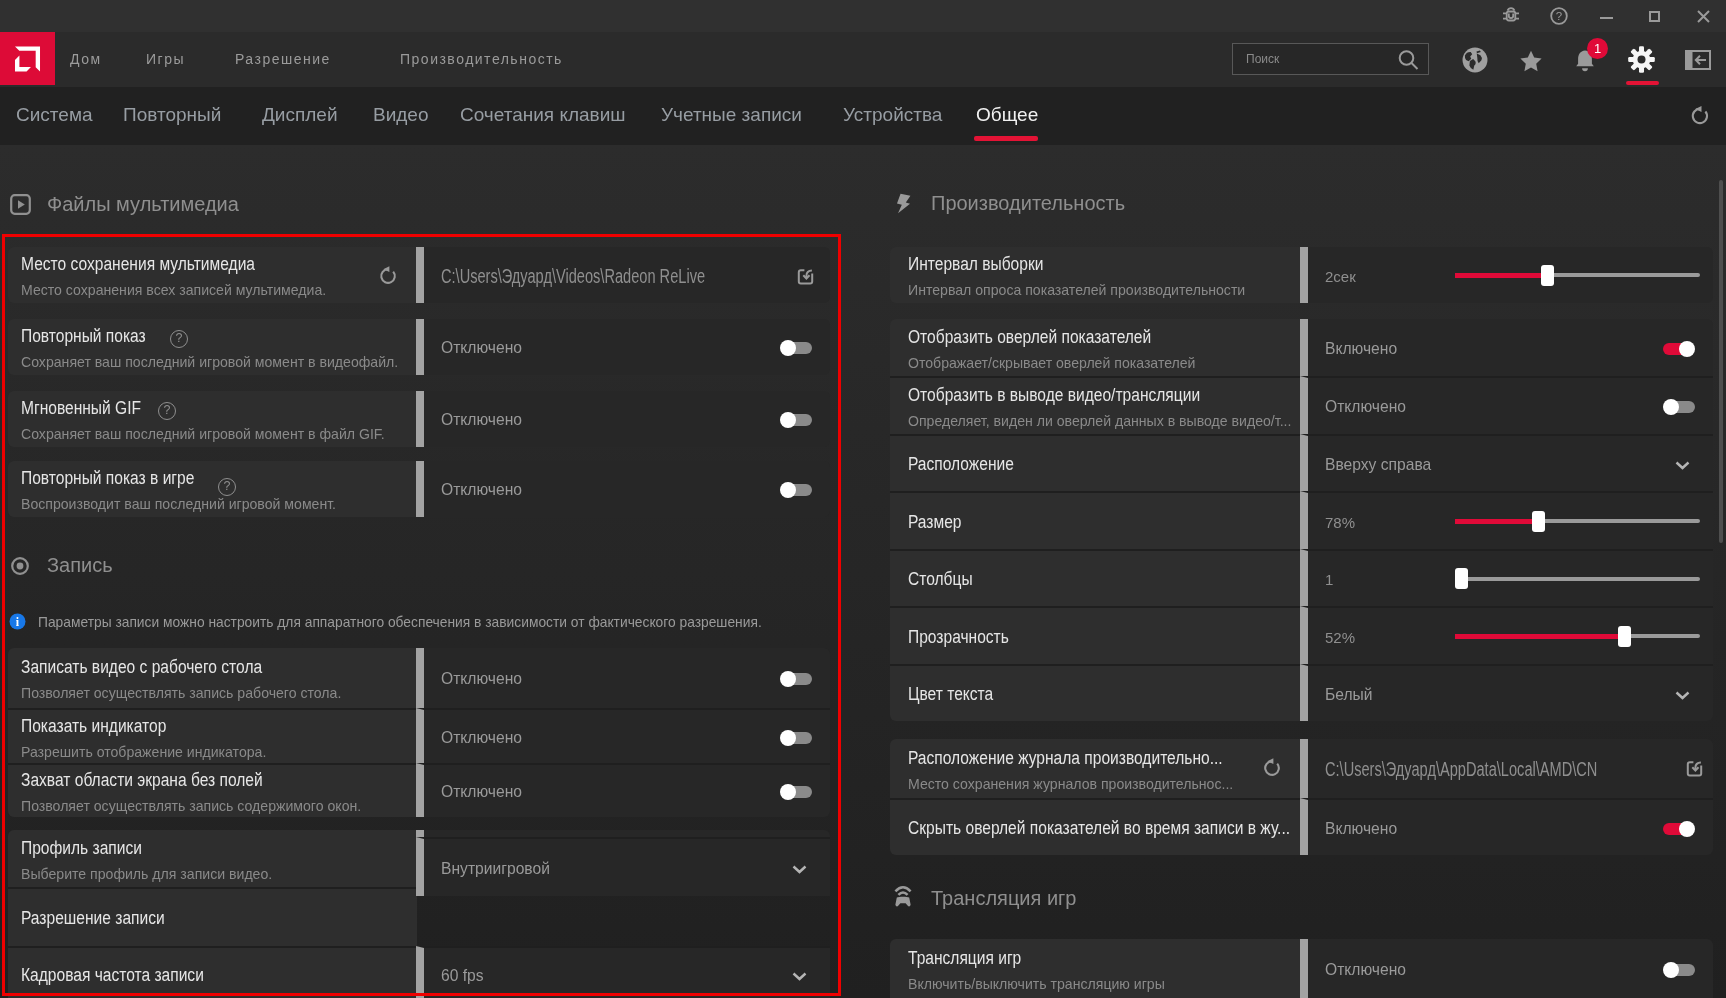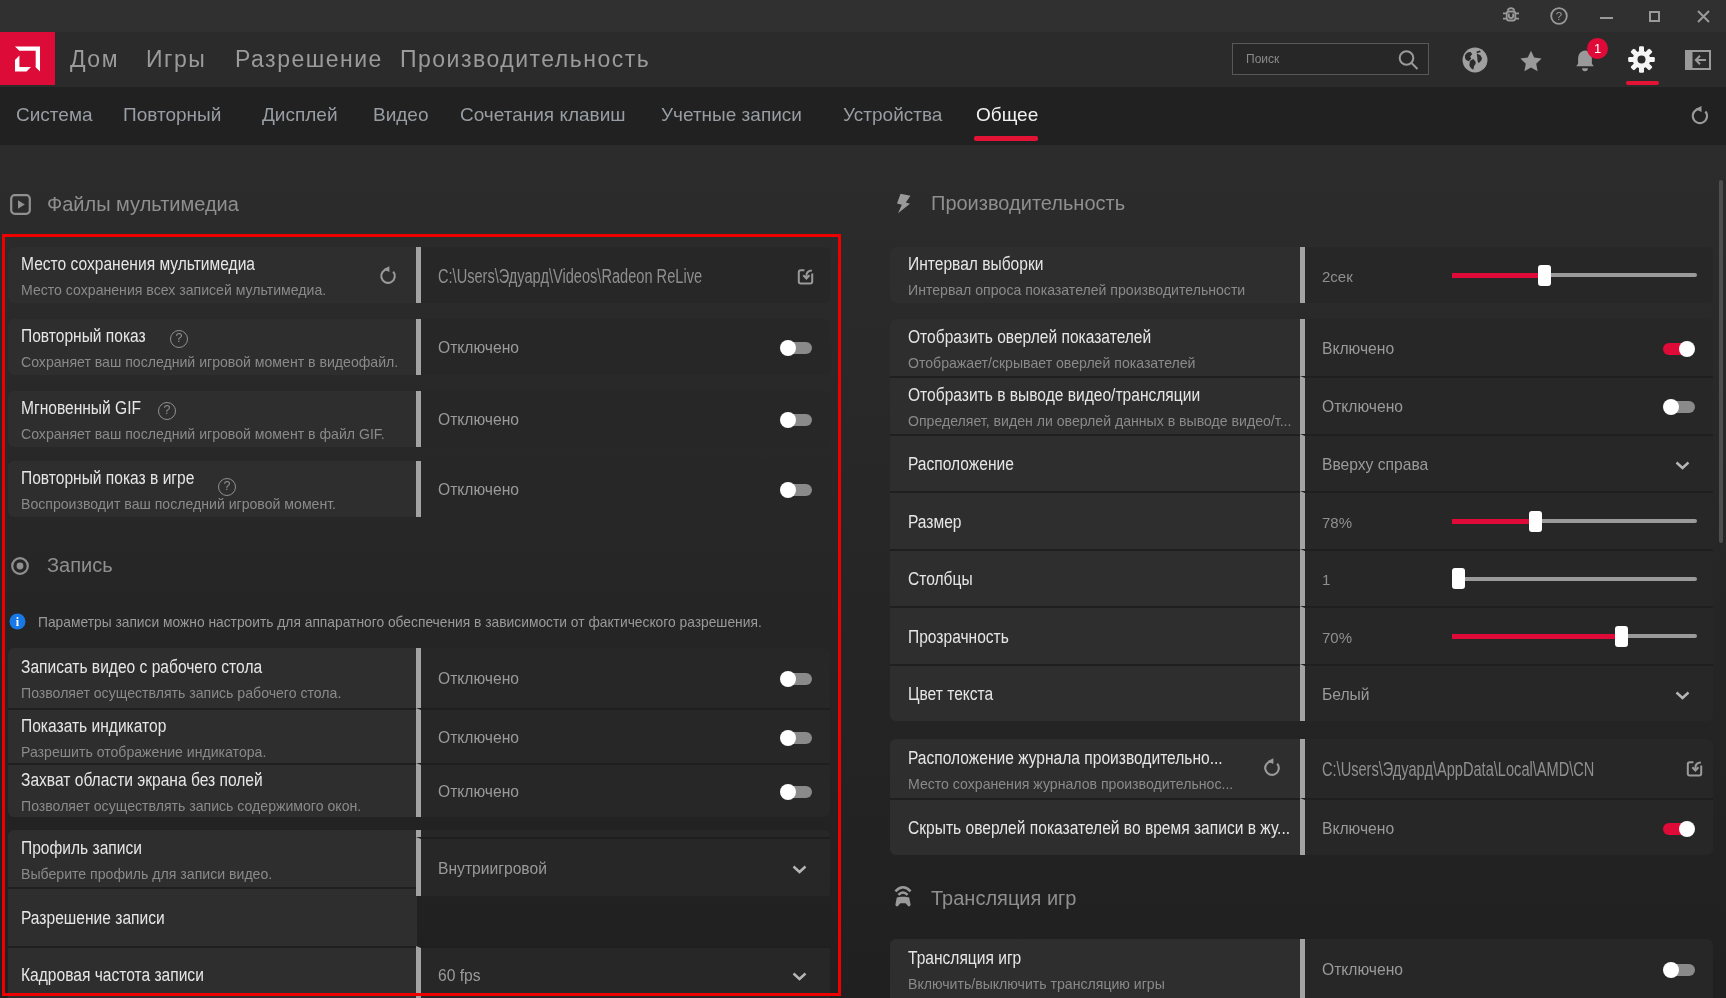--- a/index.html
+++ b/index.html
@@ -3,25 +3,25 @@
 <meta charset="utf-8">
 <style>
 *{margin:0;padding:0;box-sizing:border-box}
 html,body{width:1726px;height:998px;overflow:hidden;background:#262626;font-family:"Liberation Sans",sans-serif;position:relative}
 .abs{position:absolute}
 .titlebar{position:absolute;left:0;top:0;width:1726px;height:32px;background:#303030}
 .mainnav{position:absolute;left:0;top:32px;width:1726px;height:55px;background:#2b2b2b}
 .subnav{position:absolute;left:0;top:87px;width:1726px;height:58px;background:#212121}
 .content{position:absolute;left:0;top:145px;width:1726px;height:853px;background:linear-gradient(#2c2c2c,#202020)}
 .logo{position:absolute;left:0;top:32px;width:55px;height:53px;background:#dd0b37}
-.tab{position:absolute;top:32px;height:55px;line-height:55px;font-size:23px;color:#9b9b9b;letter-spacing:1.5px}
+.tab{position:absolute;top:32px;height:55px;line-height:55px;font-size:14px;color:#9b9b9b;letter-spacing:1.5px}
 .stab{position:absolute;top:87px;height:58px;line-height:56px;font-size:19px;color:#979da3}
 .hdrtxt{font-size:20px;color:#8f8f8f}
 .lc{position:absolute;background:#2e2e2e;display:flex;flex-direction:column;justify-content:center;padding-left:13px;padding-top:2px}
-.vc{position:absolute;background:#272727;display:flex;align-items:center;padding-left:17px;padding-top:2px;border-left:5px solid #a3a3a3}
+.vc{position:absolute;background:#272727;display:flex;align-items:center;padding-left:17px;padding-top:2px;border-left:8px solid #a3a3a3}
 .t{font-size:18px;color:#e6e6e6;white-space:nowrap;transform:scaleX(0.865);transform-origin:0 50%}
 .d{font-size:15px;color:#8a8a8a;margin-top:6px;white-space:nowrap;transform:scaleX(0.94);transform-origin:0 50%}
 .v{display:inline-block;font-size:17px;color:#9a9a9a;transform:scaleX(0.92);transform-origin:0 50%;white-space:nowrap}
 .sv{display:inline-block;font-size:15px;color:#8f8f8f;white-space:nowrap}
 .qq{display:inline-block;width:18px;height:18px;border:1.6px solid #8f8f8f;border-radius:50%;font-size:12.5px;color:#8f8f8f;text-align:center;line-height:15px;vertical-align:-2px;margin-left:9px;letter-spacing:0}
 .path{display:inline-block;font-size:20px;color:#8f8f8f;transform:scaleX(0.73);transform-origin:0 50%;white-space:nowrap}
 .sep{border-top:2px solid #1f1f1f}
 .tog{position:absolute;right:18px;width:32px;height:16px}
 .tog .track{position:absolute;top:2px;height:12px;border-radius:6px}
 .tog .knob{position:absolute;top:0;width:16px;height:16px;border-radius:50%;background:#fff}
@@ -237,21 +237,21 @@
   <span class="sv">1</span>
   <div class="slider">
       <div class="gtrack"></div>
       <div class="thumb" style="left:0px"></div>
     </div>
 </div>
 <div class="lc sep" style="left:890px;top:606px;width:410px;height:58px;padding-left:18px">
   <div class="t">Прозрачность</div>
 </div>
 <div class="vc sep" style="left:1300px;top:606px;width:413px;height:58px">
-  <span class="sv">70%</span>
+  <span class="sv">52%</span>
   <div class="slider">
       <div class="gtrack"></div>
       <div class="rfill" style="width:169px"></div>
       <div class="thumb" style="left:163px"></div>
     </div>
 </div>
 <div class="lc sep" style="left:890px;top:664px;width:410px;height:57px;border-radius:0 0 0 6px;padding-left:18px">
   <div class="t">Цвет текста</div>
 </div>
 <div class="vc sep" style="left:1300px;top:664px;width:413px;height:57px;border-radius:0 0 6px 0">

